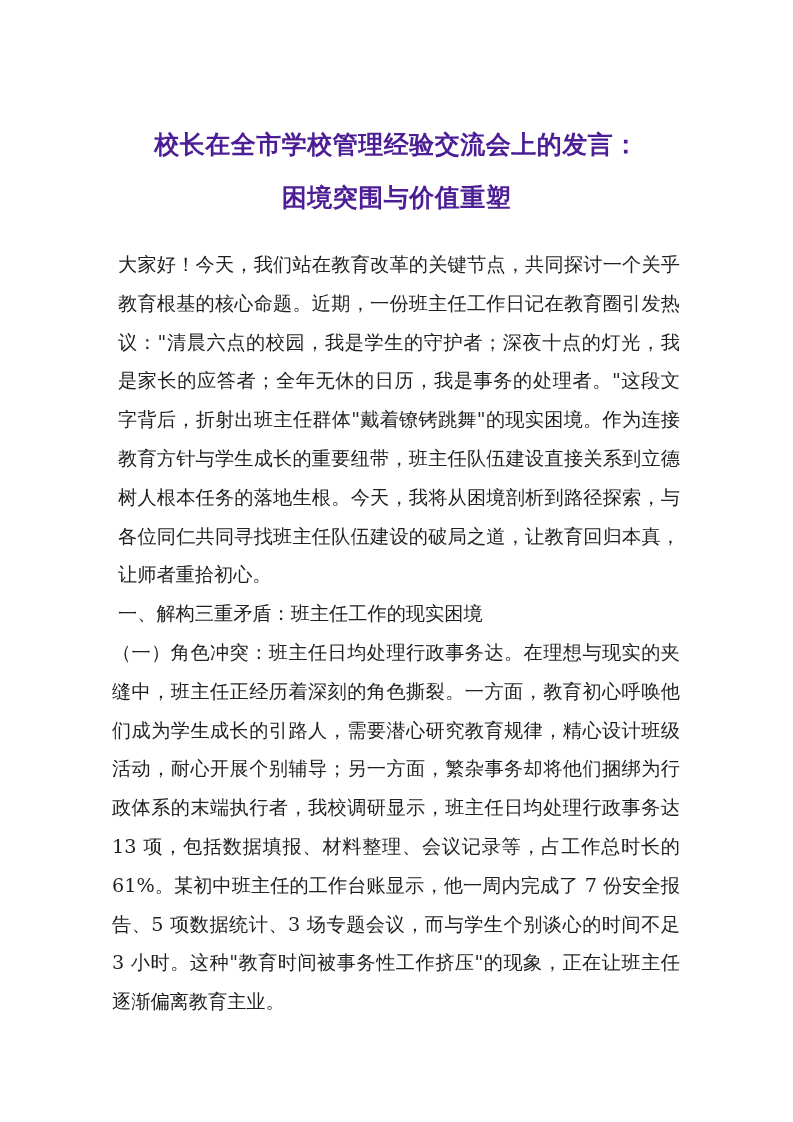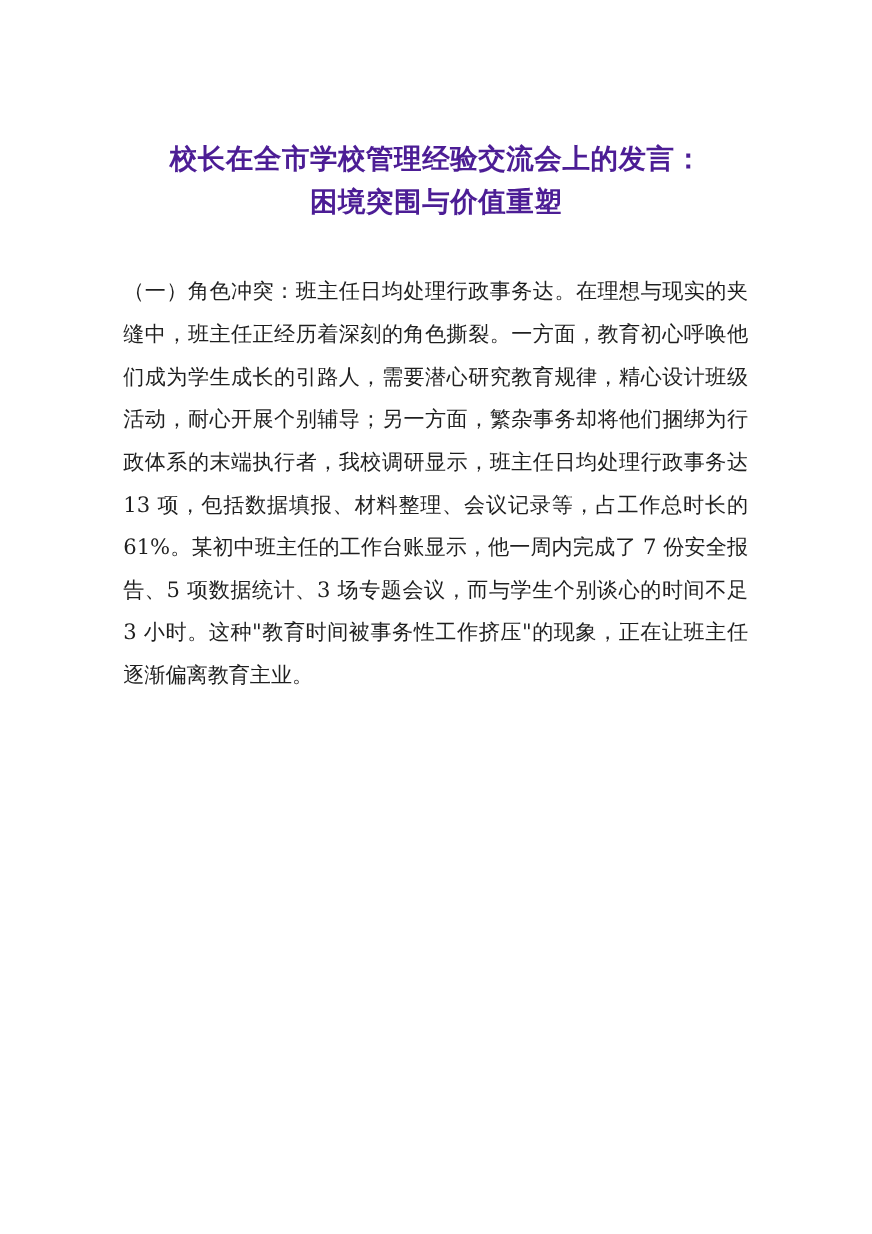--- a/index.html
+++ b/index.html
@@ -30,21 +30,21 @@
       text-align: center;
       font-family: "DejaVu Sans", "Liberation Sans", sans-serif;
       font-weight: bold;
       font-size: 25px;
       letter-spacing: 0.5px;
       color: #4c1d95;
       margin: 0;
       white-space: nowrap;
     }
     .title.line1 { top: 128px; }
-    .title.line2 { top: 167px; }
+    .title.line2 { top: 181px; }
     .body-text {
       position: absolute;
       left: 118px;
       top: 246px;
       width: 562px;
       font-size: 19.2px;
       line-height: 38.8px;
       color: #1f1f1f;
     }
     .body-text p {
@@ -57,15 +57,17 @@
     }
   </style>
 </head>
 <body>
 
 <div class="page">
   <h1 class="title line1">校长在全市学校管理经验交流会上的发言：</h1>
   <h1 class="title line2">困境突围与价值重塑</h1>
 
   <div class="body-text">
+    <p>大家好！今天，我们站在教育改革的关键节点，共同探讨一个关乎教育根基的核心命题。近期，一份班主任工作日记在教育圈引发热议："清晨六点的校园，我是学生的守护者；深夜十点的灯光，我是家长的应答者；全年无休的日历，我是事务的处理者。"这段文字背后，折射出班主任群体"戴着镣铐跳舞"的现实困境。作为连接教育方针与学生成长的重要纽带，班主任队伍建设直接关系到立德树人根本任务的落地生根。今天，我将从困境剖析到路径探索，与各位同仁共同寻找班主任队伍建设的破局之道，让教育回归本真，让师者重拾初心。</p>
+    <p>一、解构三重矛盾：班主任工作的现实困境</p>
     <p class="sub"><span>（一）角色冲突：班主任日均处理行政事务达。</span><span>在理想与现实的夹缝中，班主任正经历着深刻的角色撕裂。一方面，教育初心呼唤他们成为学生成长的引路人，需要潜心研究教育规律，精心设计班级活动，耐心开展个别辅导；另一方面，繁杂事务却将他们捆绑为行政体系的末端执行者，我校调研显示，班主任日均处理行政事务达 13 项，包括数据填报、材料整理、会议记录等，占工作总时长的 61%。某初中班主任的工作台账显示，他一周内完成了 7 份安全报告、5 项数据统计、3 场专题会议，而与学生个别谈心的时间不足 3 小时。这种"教育时间被事务性工作挤压"的现象，正在让班主任逐渐偏离教育主业。</span></p>
   </div>
 </div>
 
 </body></html>

